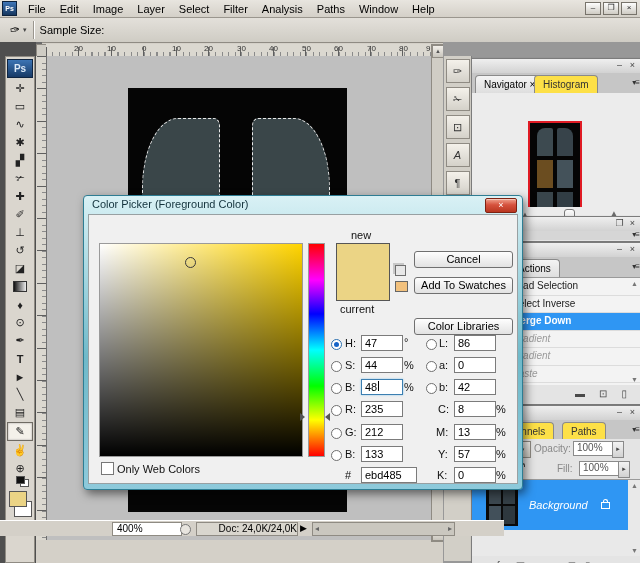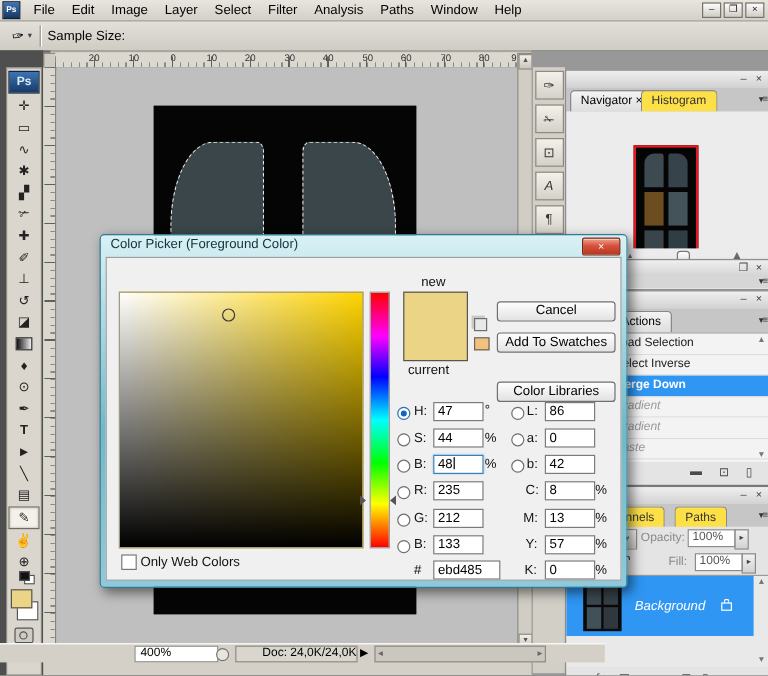--- a/index.html
+++ b/index.html
@@ -75,21 +75,21 @@
   .pfield{background:#fff;border:1px solid #8a8a8a;height:13px;font-size:10px;padding:0 3px;color:#555;}
   .spin{width:10px;height:15px;background:linear-gradient(#f2f2f2,#d2d2d2);border:1px solid #8a8a8a;
         font-size:7px;text-align:center;line-height:14px;color:#444;}
   .padlock{position:relative;width:7px;height:5px;background:#e8e8e8;border:1px solid #444;}
   .padlock::before{content:'';position:absolute;top:-4px;left:1px;width:3px;height:3px;
                    border:1px solid #444;border-bottom:none;border-radius:3px 3px 0 0;}
   .padlock.white{background:transparent;border-color:#fff;}
   .padlock.white::before{border-color:#fff;}
   .libot{display:flex;align-items:center;gap:9px;font-size:10px;color:#4a4a4a;}
   
-  .statusbar{left:0;top:536px;width:504px;height:15px;background:#d4d0c8;border-top:1px solid #fff;}
+  .statusbar{left:0;top:520px;width:504px;height:15px;background:#d4d0c8;border-top:1px solid #fff;}
   .inset{background:#fff;border:1px solid #8f8b83;height:12px;font-size:10px;line-height:12px;}
   .hscroll{position:absolute;left:312px;top:1px;width:141px;height:12px;background:#cac7bf;border:1px solid #8f8b83;}
   
   .dialog{left:83px;top:195px;width:438px;height:293px;z-index:50;border-radius:4px;
           background:linear-gradient(180deg,#d9f1f5 0%,#a4d6e0 28%,#6fb9c9 55%,#8ecadb 100%);
           border:1px solid #2e7d93;box-shadow:3px 4px 10px rgba(0,0,0,.5);}
   .dtitle{position:absolute;left:8px;top:2px;font-size:11px;color:#13323c;}
   .dclose{position:absolute;right:5px;top:2px;width:30px;height:13px;border-radius:2px;
           background:linear-gradient(#f0a28e,#d6523d 45%,#b93620);border:1px solid #7e2212;
           color:#fff;font-size:9px;line-height:12px;text-align:center;box-shadow:inset 0 1px 0 #f6c5b7;}

